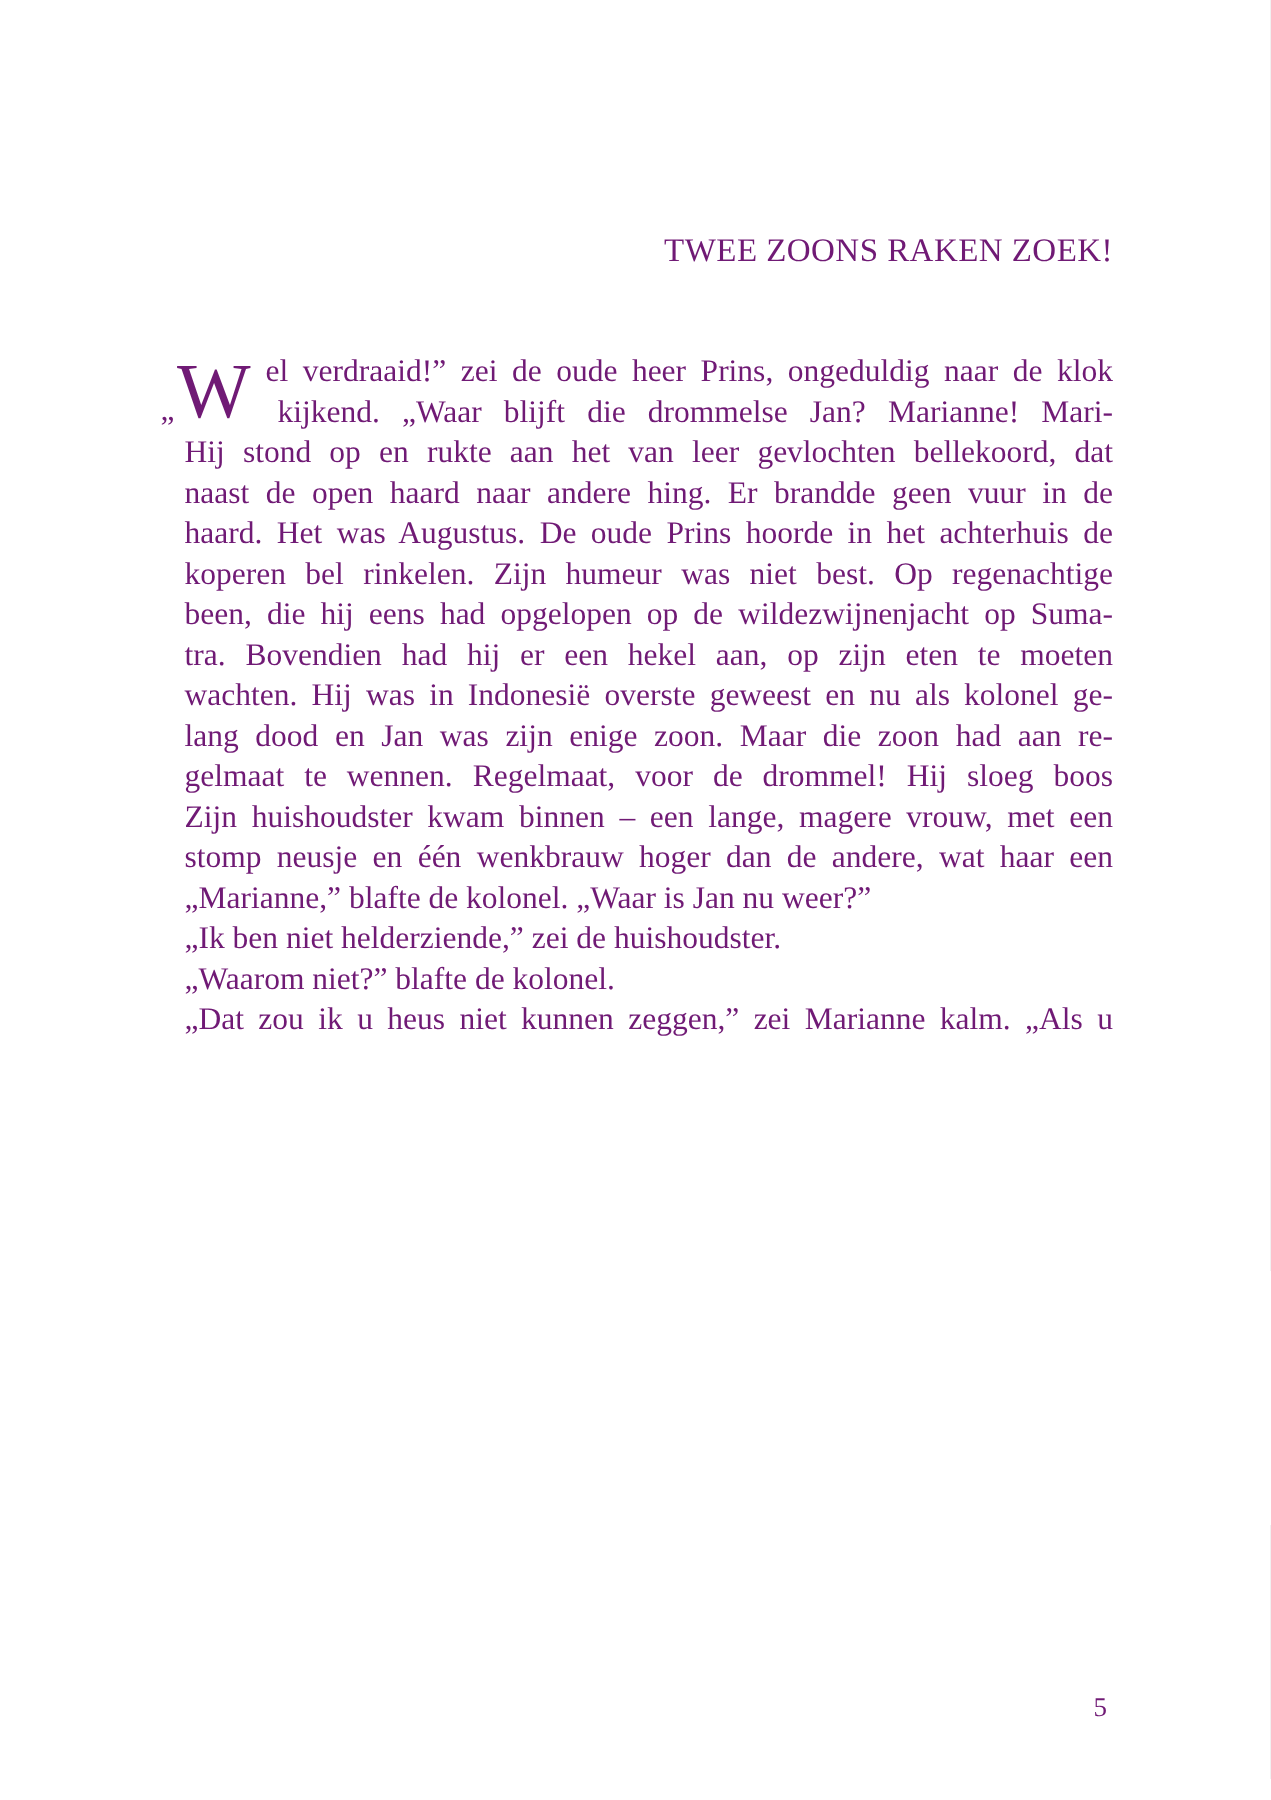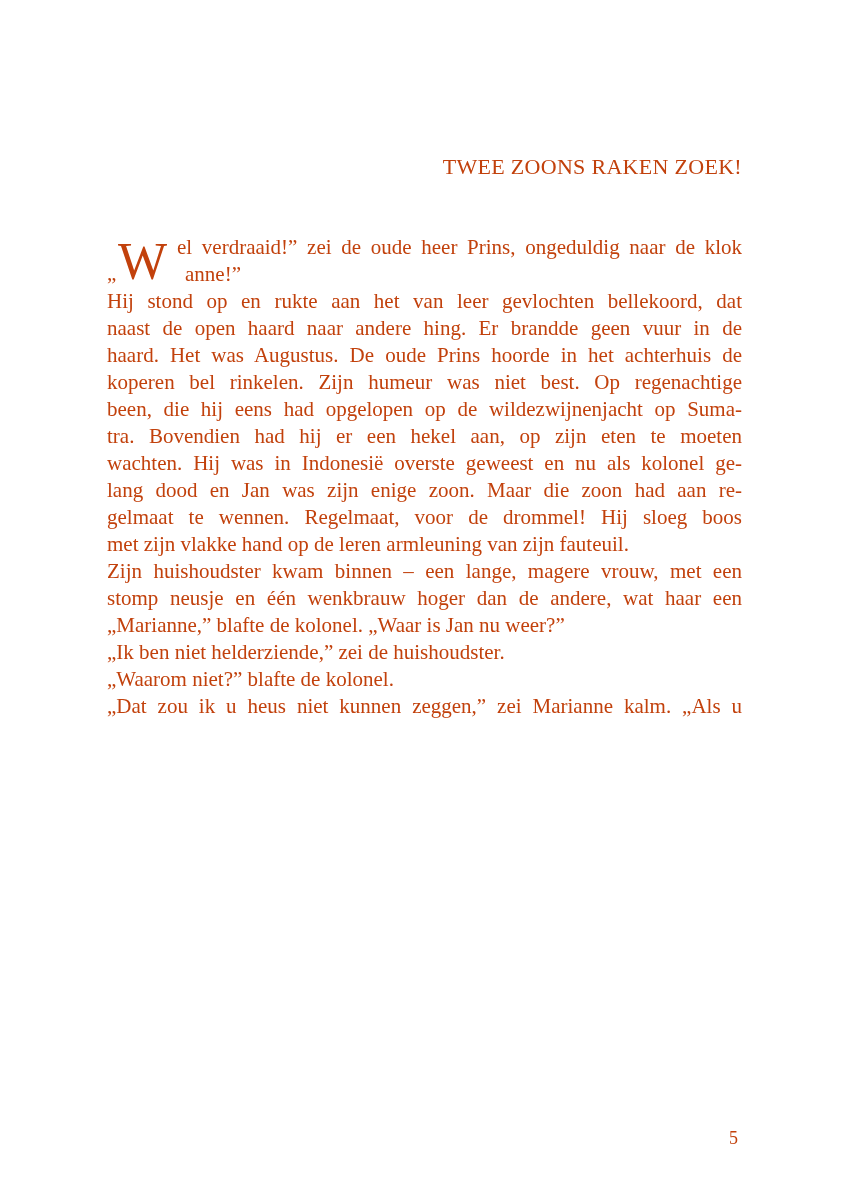--- a/index.html
+++ b/index.html
@@ -8,21 +8,21 @@
     background: #e8e8e8;
   }
   .page {
     position: relative;
     width: 847px;
     height: 1200px;
     margin: 0 auto;
     background: #ffffff;
     overflow: hidden;
     font-family: "Liberation Serif", "DejaVu Serif", serif;
-    color: #c2410c;
+    color: #701a75;
   }
   .chapter-title {
     position: absolute;
     left: 107px;
     top: 153px;
     width: 635px;
     font-size: 22px;
     line-height: 27px;
     letter-spacing: 0.3px;
     text-align: right;
@@ -38,20 +38,21 @@
   }
   .paragraph {
     margin: 0;
   }
   .line {
     text-align: justify;
     text-align-last: justify;
     white-space: normal;
     height: 27px;
     overflow: visible;
+    margin-left: 16px;
   }
   .line.last {
     text-align-last: left;
   }
   
   .drop-cap {
     position: relative;
     float: left;
     width: 78px;
     height: 54px;
@@ -88,33 +89,32 @@
 
   <div class="chapter-title">TWEE ZOONS RAKEN ZOEK!</div>
 
   <div class="text-block">
       <div class="paragraph">
         <span class="drop-cap">
           <span class="drop-cap-quote">„</span>
           <span class="drop-cap-letter">W</span>
         </span>
         <div class="line">el verdraaid!” zei de oude heer Prins, ongeduldig naar de klok</div>
-        <div class="line last">anne!”</div>
+        <div class="line">kijkend. „Waar blijft die drommelse Jan? Marianne! Mari-</div>
       </div>
       <div class="paragraph">
         <div class="line">Hij stond op en rukte aan het van leer gevlochten bellekoord, dat</div>
         <div class="line">naast de open haard naar andere hing. Er brandde geen vuur in de</div>
         <div class="line">haard. Het was Augustus. De oude Prins hoorde in het achterhuis de</div>
         <div class="line">koperen bel rinkelen. Zijn humeur was niet best. Op regenachtige</div>
         <div class="line">been, die hij eens had opgelopen op de wildezwijnenjacht op Suma-</div>
         <div class="line">tra. Bovendien had hij er een hekel aan, op zijn eten te moeten</div>
         <div class="line">wachten. Hij was in Indonesië overste geweest en nu als kolonel ge-</div>
         <div class="line">lang dood en Jan was zijn enige zoon. Maar die zoon had aan re-</div>
         <div class="line">gelmaat te wennen. Regelmaat, voor de drommel! Hij sloeg boos</div>
-        <div class="line last">met zijn vlakke hand op de leren armleuning van zijn fauteuil.</div>
       </div>
       <div class="paragraph">
         <div class="line">Zijn huishoudster kwam binnen – een lange, magere vrouw, met een</div>
         <div class="line">stomp neusje en één wenkbrauw hoger dan de andere, wat haar een</div>
       </div>
       <div class="paragraph">
         <div class="line last">„Marianne,” blafte de kolonel. „Waar is Jan nu weer?”</div>
       </div>
       <div class="paragraph">
         <div class="line last">„Ik ben niet helderziende,” zei de huishoudster.</div>

